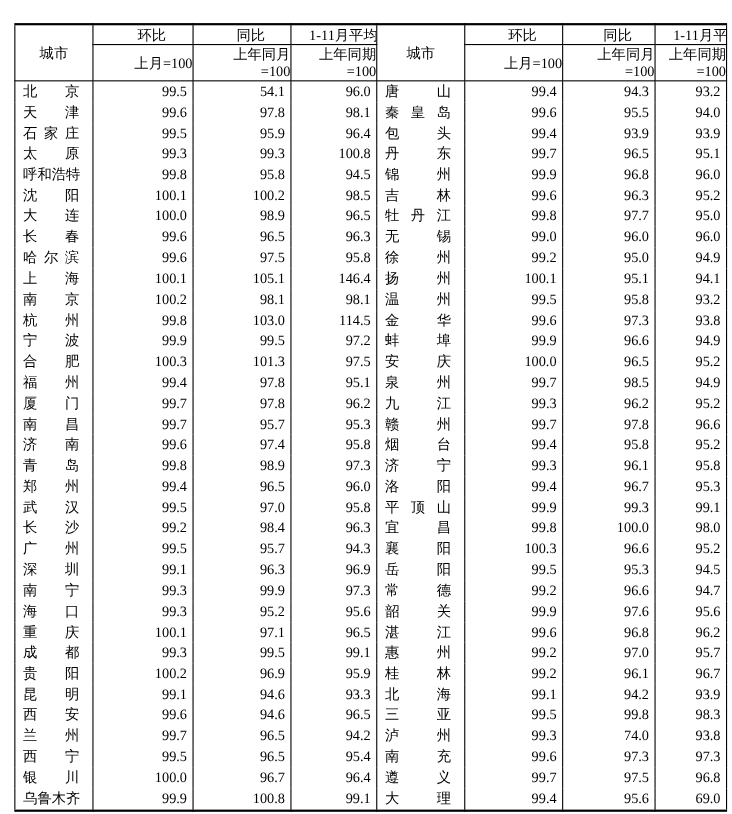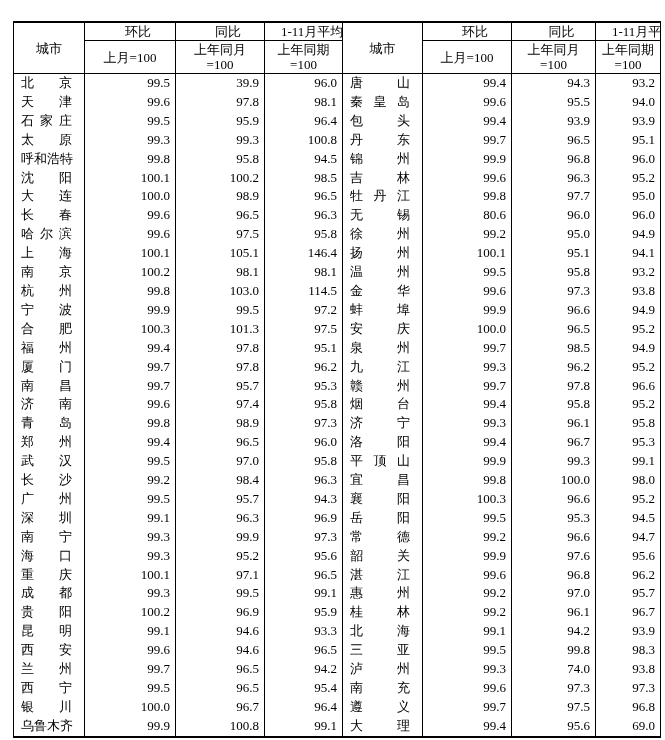--- a/index.html
+++ b/index.html
@@ -27,21 +27,21 @@
     overflow: hidden;
     white-space: nowrap;
   }
   .idx thead th {
     font-size: 13px;
     text-align: center;
     vertical-align: middle;
     line-height: 15px;
   }
   .idx tr.h1 th.top { height: 17px; border-bottom: 1px solid #000; padding-left: 16px; }
-  .idx tr.h2 th    { height: 32px; border-bottom: 1px solid #000; }
+  .idx tr.h2 th    { height: 32px; border-bottom: 1px solid #000; text-align: right; }
   .idx th.c-city   { border-bottom: 1px solid #000; margin-top: 29px; }
   .idx th .hline { display: block; line-height: 15px; }
 
   .idx tbody td { height: 18.9px; font-size: 13px; line-height: 18.9px; vertical-align: middle; }
   .idx td.num {
     text-align: right;
     padding-right: 5px;
     font-family: "Liberation Serif", "DejaVu Serif", serif;
   }
   .idx td.city { padding: 0 12px 0 7px; }
@@ -101,21 +101,21 @@
     </thead>
     <tbody>
         <tr>
           <td class="city">
             <span class="city-name">
               <span>北</span>
               <span>京</span>
             </span>
           </td>
           <td class="num">99.5</td>
-          <td class="num">39.9</td>
+          <td class="num">54.1</td>
           <td class="num">96.0</td>
           <td class="city">
             <span class="city-name">
               <span>唐</span>
               <span>山</span>
             </span>
           </td>
           <td class="num">99.4</td>
           <td class="num">94.3</td>
           <td class="num">93.2</td>
@@ -254,21 +254,21 @@
           </td>
           <td class="num">99.6</td>
           <td class="num">96.5</td>
           <td class="num">96.3</td>
           <td class="city">
             <span class="city-name">
               <span>无</span>
               <span>锡</span>
             </span>
           </td>
-          <td class="num">80.6</td>
+          <td class="num">99.0</td>
           <td class="num">96.0</td>
           <td class="num">96.0</td>
         </tr>
         <tr>
           <td class="city">
             <span class="city-name">
               <span>哈</span>
               <span>尔</span>
               <span>滨</span>
             </span>

